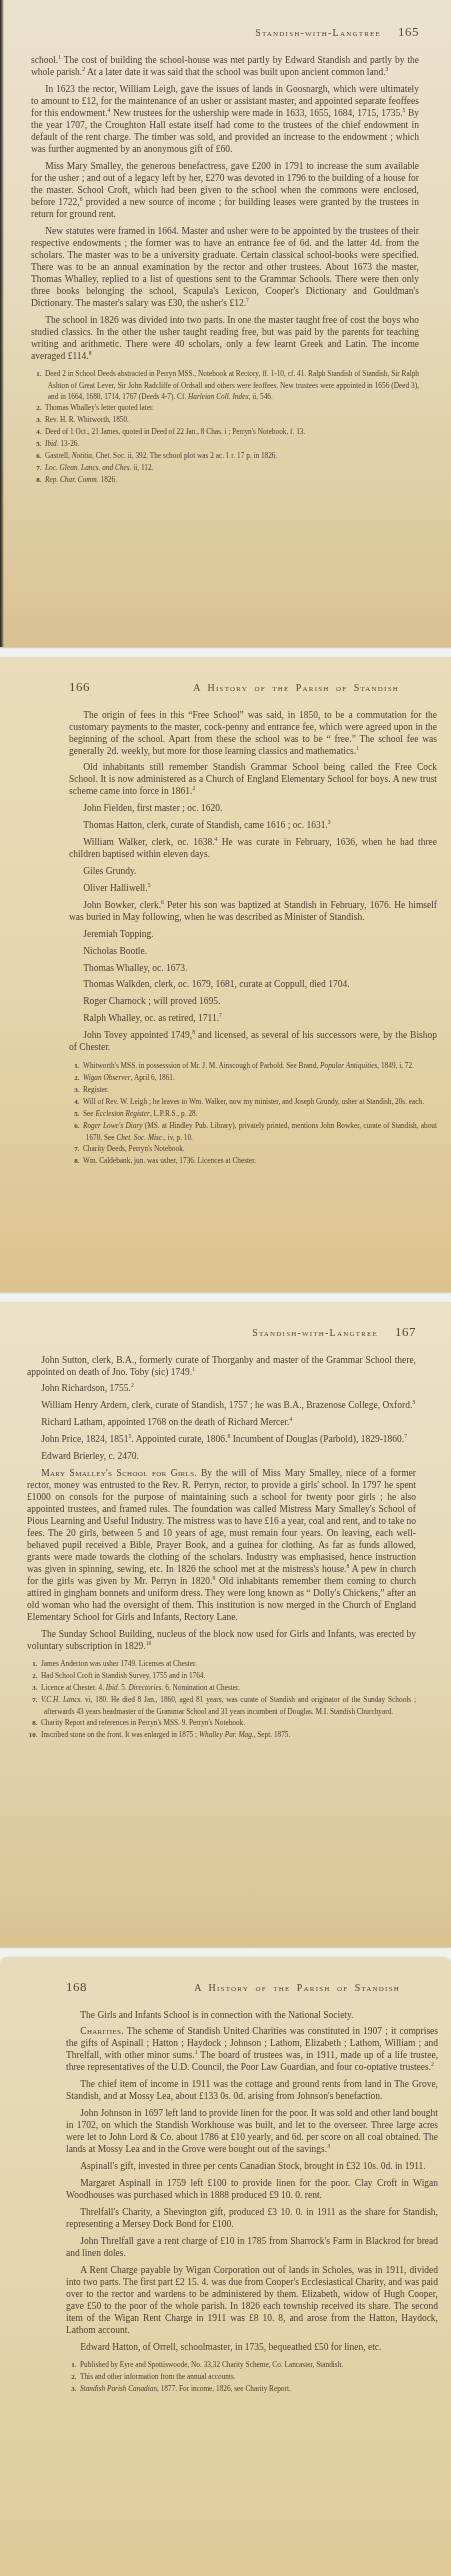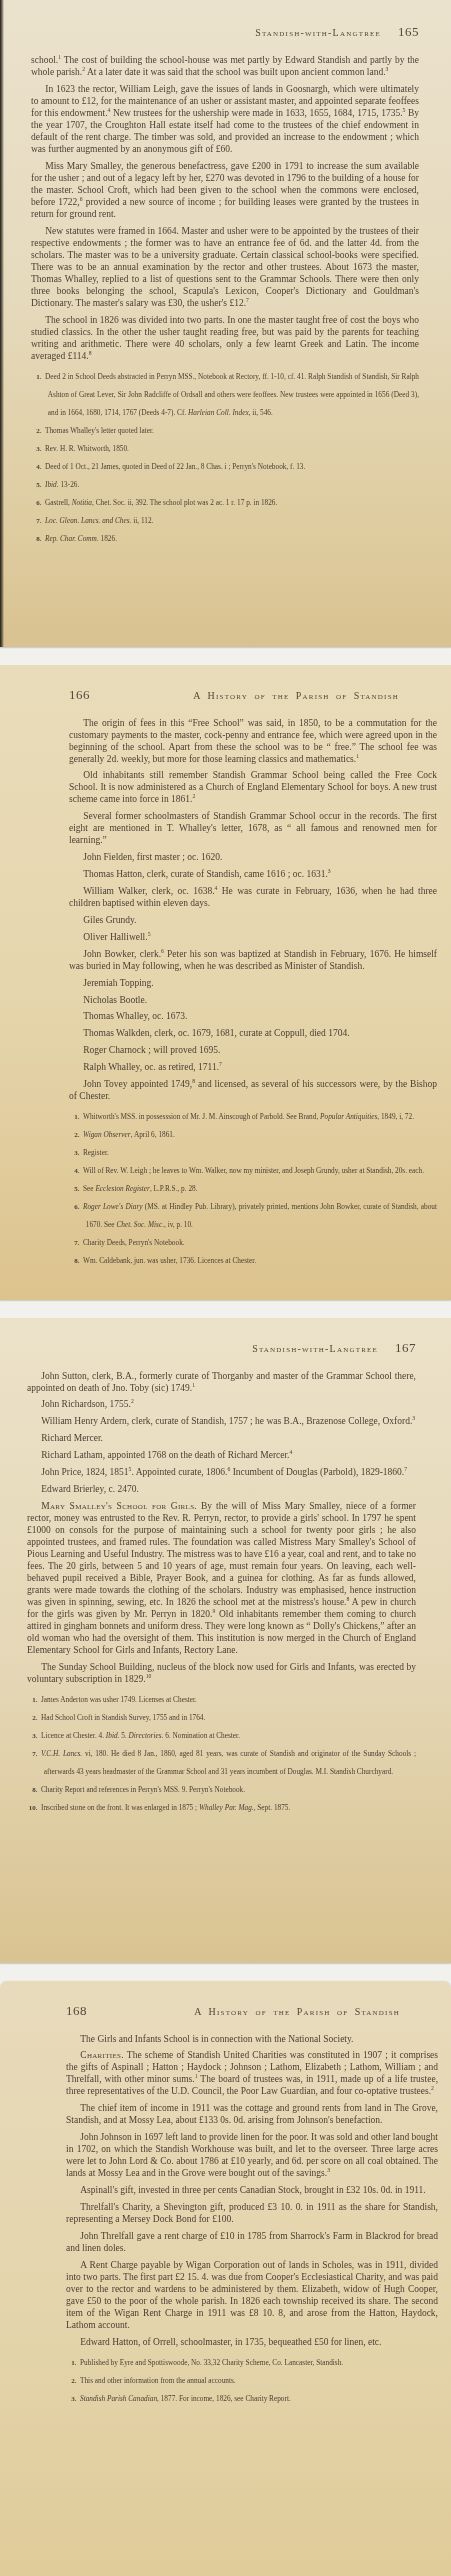--- a/index.html
+++ b/index.html
@@ -1,35 +1,35 @@
 <!DOCTYPE html>
 <html style="font-size:8.7px"><head>
 <meta charset="utf-8">
 <style>
   html,body{margin:0;padding:0;background:#f1f1ee;}
   #stack{width:451px;margin:0 auto;font-family:"Liberation Serif","DejaVu Serif",serif;color:#4c4034;}
   .page{position:relative;overflow:hidden;box-sizing:border-box;box-shadow:0 0.5px 1.1px rgba(0,0,0,.18);}
-  .page+.page{margin-top:18px;}
+  .page+.page{margin-top:10px;}
   .page.p1{height:647px;padding:24px 32px 0 31px;background:linear-gradient(180deg,#ebe2cd 0%,#e6dabd 45%,#dfcda1 80%,#d9c291 100%);}
   .page.p1::before{content:"";position:absolute;left:0;top:0;bottom:0;width:4.3px;
     background:linear-gradient(90deg,#211c15 0%,rgba(33,28,21,.55) 55%,rgba(33,28,21,0) 100%);}
   .page.p2{height:635px;padding:21.6px 14px 0 69px;background:linear-gradient(180deg,#e9dcba 0%,#e6d6ae 50%,#dcc38e 100%);}
   .page.p3{height:645px;padding:21.6px 35px 0 27px;background:linear-gradient(180deg,#ece2c9 0%,#e5d7b6 55%,#d9c391 100%);}
   .page.p4{height:633px;padding:21.6px 13px 0 66px;background:linear-gradient(180deg,#e8dbbc 0%,#e4d4ab 55%,#dfca97 100%);border-radius:7px;}
   .hdr{display:flex;align-items:baseline;margin-bottom:14px;color:#55483a;}
   .hdr .num{width:38px;font-size:13px;letter-spacing:0.5px;}
   .hdr .num.right{text-align:right;}
   .hdr .title{flex:1;text-align:right;font-variant:small-caps;font-size:10px;
     letter-spacing:1.2px;word-spacing:2.7px;}
   .body p{margin:4.9px 0;font-size:9.5px;line-height:12px;text-align:justify;text-indent:1.5em;}
   .body p.noindent{text-indent:0;}
   sup{font-size:60%;line-height:0;vertical-align:super;}
   .sc{font-variant:small-caps;letter-spacing:0.3px;}
   i{font-style:italic;}
-  .footnotes{margin-top:6.5px;font-size:7.3px;line-height:18px;}
+  .footnotes{margin-top:6.5px;font-size:7.3px;line-height:11px;}
   .fn{margin:0;padding-left:2.3em;text-indent:-2.3em;text-align:justify;}
   .fn .fnum{display:inline-block;min-width:1.5em;text-align:right;margin-right:.5em;font-weight:bold;font-size:7px;}
 </style>
 </head>
 <body>
 
 <div id="stack">
   <div class="page p1">
     <div class="hdr">
       <span class="num left"></span>
@@ -57,21 +57,20 @@
 
   <div class="page p2">
     <div class="hdr">
       <span class="num left">166</span>
       <span class="title">A History of the Parish of Standish</span>
       <span class="num right"></span>
     </div>
     <div class="body">
         <p>The origin of fees in this “Free School” was said, in 1850, to be a commutation for the customary payments to the master, cock-penny and entrance fee, which were agreed upon in the beginning of the school.  Apart from these the school was to be “ free.”   The school fee was generally 2d. weekly, but more for those learning classics and mathematics.<sup>1</sup></p>
         <p>Old inhabitants still remember Standish Grammar School being called the Free Cock School.  It is now administered as a Church of England Elementary School for boys.  A new trust scheme came into force in 1861.<sup>2</sup></p>
-        <p>Several former schoolmasters of Standish Grammar School occur in the records.  The first eight are mentioned in T. Whalley's letter, 1678, as “ all famous and renowned men for learning.”</p>
         <p>John Fielden, first master ;  oc. 1620.</p>
         <p>Thomas Hatton, clerk, curate of Standish, came 1616 ;  oc. 1631.<sup>3</sup></p>
         <p>William Walker, clerk, oc. 1638.<sup>4</sup>   He was curate in February, 1636, when he had three children baptised within eleven days.</p>
         <p>Giles Grundy.</p>
         <p>Oliver Halliwell.<sup>5</sup></p>
         <p>John Bowker, clerk.<sup>6</sup>   Peter his son was baptized at Standish in February, 1676.  He himself was buried in May following, when he was described as Minister of Standish.</p>
         <p>Jeremiah Topping.</p>
         <p>Nicholas Bootle.</p>
         <p>Thomas Whalley, oc. 1673.</p>
         <p>Thomas Walkden, clerk, oc. 1679, 1681, curate at Coppull, died 1704.</p>
@@ -94,21 +93,20 @@
   <div class="page p3">
     <div class="hdr">
       <span class="num left"></span>
       <span class="title">Standish-with-Langtree</span>
       <span class="num right">167</span>
     </div>
     <div class="body">
         <p>John Sutton, clerk, B.A., formerly curate of Thorganby and master of the Grammar School there, appointed on death of Jno. Toby (sic) 1749.<sup>1</sup></p>
         <p>John Richardson, 1755.<sup>2</sup></p>
         <p>William Henry Ardern, clerk, curate of Standish, 1757 ;  he was B.A., Brazenose College, Oxford.<sup>3</sup></p>
-        <p>Richard Mercer.</p>
         <p>Richard Latham, appointed 1768 on the death of Richard Mercer.<sup>4</sup></p>
         <p>John Price, 1824, 1851<sup>5</sup>.  Appointed curate, 1806.<sup>6</sup>   Incumbent of Douglas (Parbold), 1829-1860.<sup>7</sup></p>
         <p>Edward Brierley, c. 2470.</p>
         <p><span class="sc">Mary Smalley's School for Girls.</span>   By the will of Miss Mary Smalley, niece of a former rector, money was entrusted to the Rev. R. Perryn, rector, to provide a girls' school.  In 1797 he spent £1000 on consols for the purpose of maintaining such a school for twenty poor girls ;  he also appointed trustees, and framed rules.   The foundation was called Mistress Mary Smalley's School of Pious Learning and Useful Industry.  The mistress was to have £16 a year, coal and rent, and to take no fees.  The 20 girls, between 5 and 10 years of age, must remain four years.  On leaving, each well-behaved pupil received a Bible, Prayer Book, and a guinea for clothing.  As far as funds allowed, grants were made towards the clothing of the scholars. Industry was emphasised, hence instruction was given in spinning, sewing, etc.  In 1826 the school met at the mistress's house.<sup>8</sup> A pew in church for the girls was given by Mr. Perryn in 1820.<sup>9</sup> Old inhabitants remember them coming to church attired in gingham bonnets and uniform dress.  They were long known as “ Dolly's Chickens,” after an old woman who had the oversight of them. This institution is now merged in the Church of England Elementary School for Girls and Infants, Rectory Lane.</p>
         <p>The Sunday School Building, nucleus of the block now used for Girls and Infants, was erected by voluntary subscription in 1829.<sup>10</sup></p>
       </div>
     <div class="footnotes">
         <p class="fn"><span class="fnum">1.</span><span>James Anderton was usher 1749.  Licenses at Chester.</span></p>
         <p class="fn"><span class="fnum">2.</span><span>Had School Croft in Standish Survey, 1755 and in 1764.</span></p>
         <p class="fn"><span class="fnum">3.</span><span>Licence at Chester.     4. <i>Ibid</i>.     5. <i>Directories</i>.     6. Nomination at Chester.</span></p>
@@ -123,20 +121,21 @@
       <span class="num left">168</span>
       <span class="title">A History of the Parish of Standish</span>
       <span class="num right"></span>
     </div>
     <div class="body">
         <p>The Girls and Infants School is in connection with the National Society.</p>
         <p><span class="sc">Charities.</span>   The scheme of Standish United Charities was constituted in 1907 ;  it comprises the gifts of Aspinall ;  Hatton ;  Haydock ;  Johnson ;  Lathom, Elizabeth ;  Lathom, William ;  and Threlfall, with other minor sums.<sup>1</sup>  The board of trustees was, in 1911, made up of a life trustee, three representatives of the U.D. Council, the Poor Law Guardian, and four co-optative trustees.<sup>2</sup></p>
         <p>The chief item of income in 1911 was the cottage and ground rents from land in The Grove, Standish, and at Mossy Lea, about £133  0s. 0d. arising from Johnson's benefaction.</p>
         <p>John Johnson in 1697 left land to provide linen for the poor.  It was sold and other land bought in 1702, on which the Standish Workhouse was built, and let to the overseer.  Three large acres were let to John Lord &amp; Co. about 1786 at £10 yearly, and 6d. per score on all coal obtained.  The lands at Mossy Lea and in the Grove were bought out of the savings.<sup>3</sup></p>
         <p>Aspinall's gift, invested in three per cents Canadian Stock, brought in £32 10s. 0d. in 1911.</p>
+        <p>Margaret Aspinall in 1759 left £100 to provide linen for the poor. Clay Croft in Wigan Woodhouses was purchased which in 1888 produced £9 10. 0. rent.</p>
         <p>Threlfall's Charity, a Shevington gift, produced £3 10. 0. in 1911 as the share for Standish, representing a Mersey Dock Bond for £100.</p>
         <p>John Threlfall gave a rent charge of £10 in 1785 from Sharrock's Farm in Blackrod for bread and linen doles.</p>
         <p>A Rent Charge payable by Wigan Corporation out of lands in Scholes, was in 1911, divided into two parts.   The first part £2  15. 4. was due from Cooper's Ecclesiastical Charity, and was paid over to the rector and wardens to be administered by them.   Elizabeth, widow of Hugh Cooper, gave £50 to the poor of the whole parish. In 1826 each township received its share.  The second item of the Wigan Rent Charge in 1911 was £8 10. 8, and arose from the Hatton, Haydock, Lathom account.</p>
         <p>Edward Hatton, of Orrell, schoolmaster, in 1735, bequeathed £50 for linen, etc.</p>
       </div>
     <div class="footnotes">
         <p class="fn"><span class="fnum">1.</span><span>Published by Eyre and Spottiswoode, No. 33,32 Charity Scheme, Co. Lancaster, Standish.</span></p>
         <p class="fn"><span class="fnum">2.</span><span>This and other information from the annual accounts.</span></p>
         <p class="fn"><span class="fnum">3.</span><span><i>Standish Parish Canadian</i>, 1877.  For income, 1826, see Charity Report.</span></p>
       </div>

